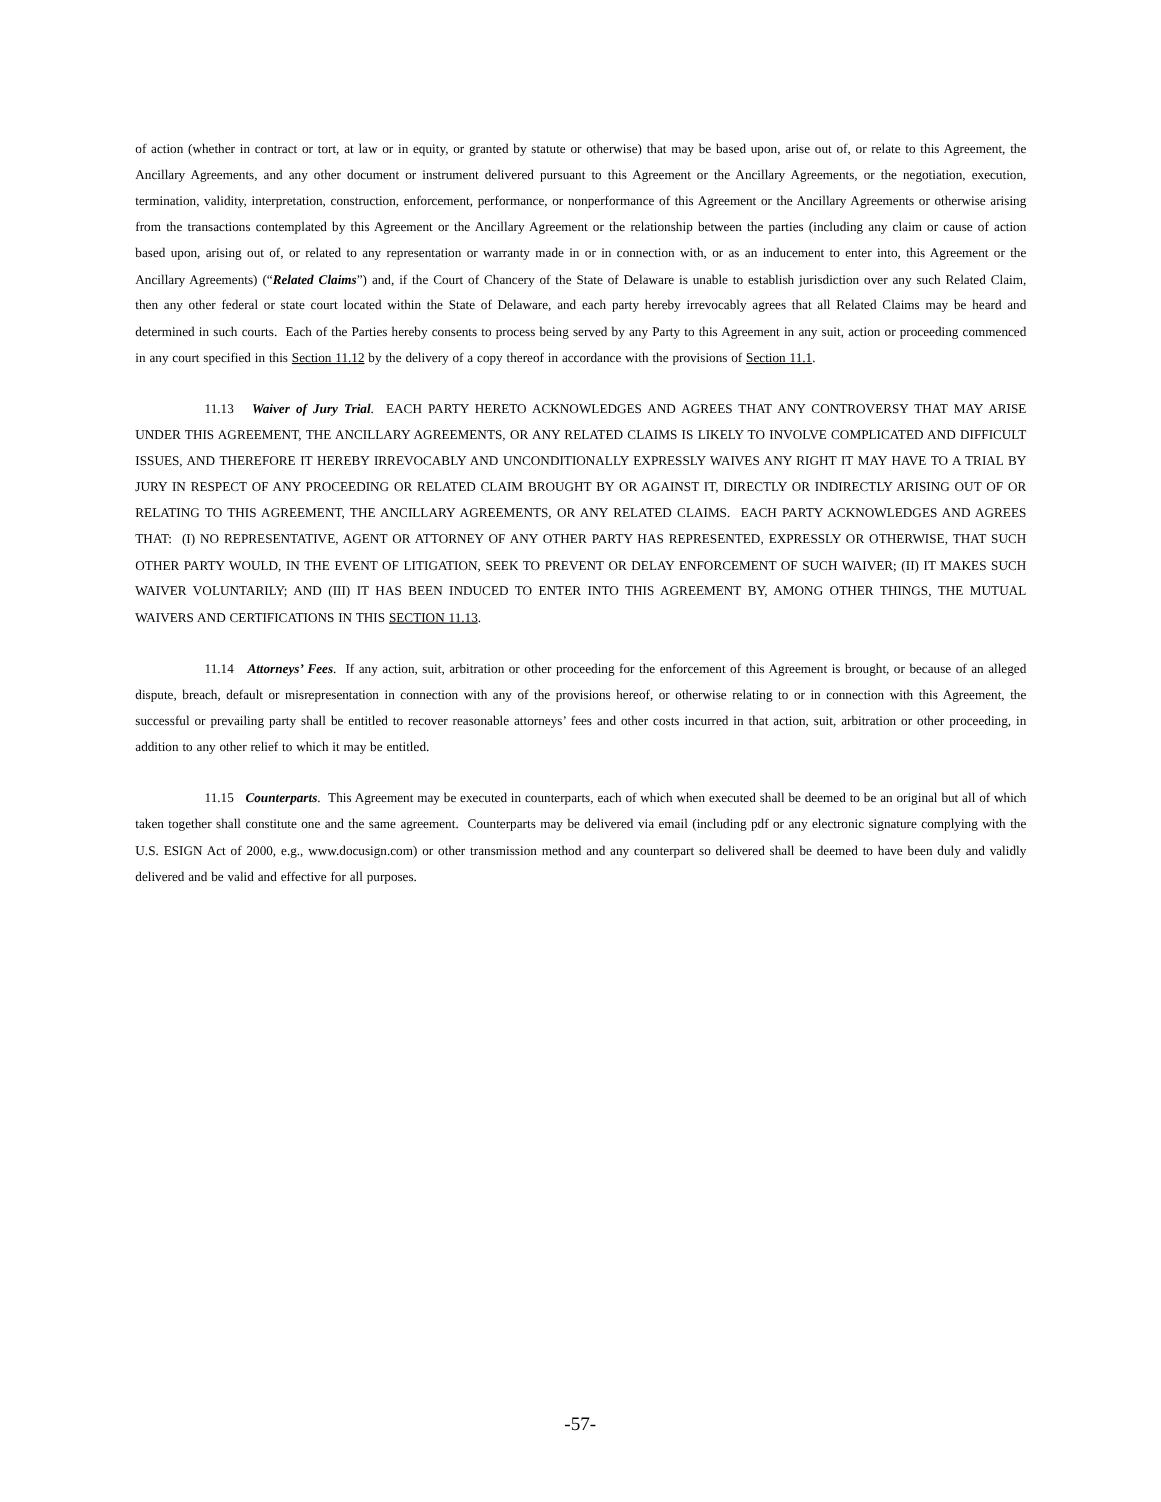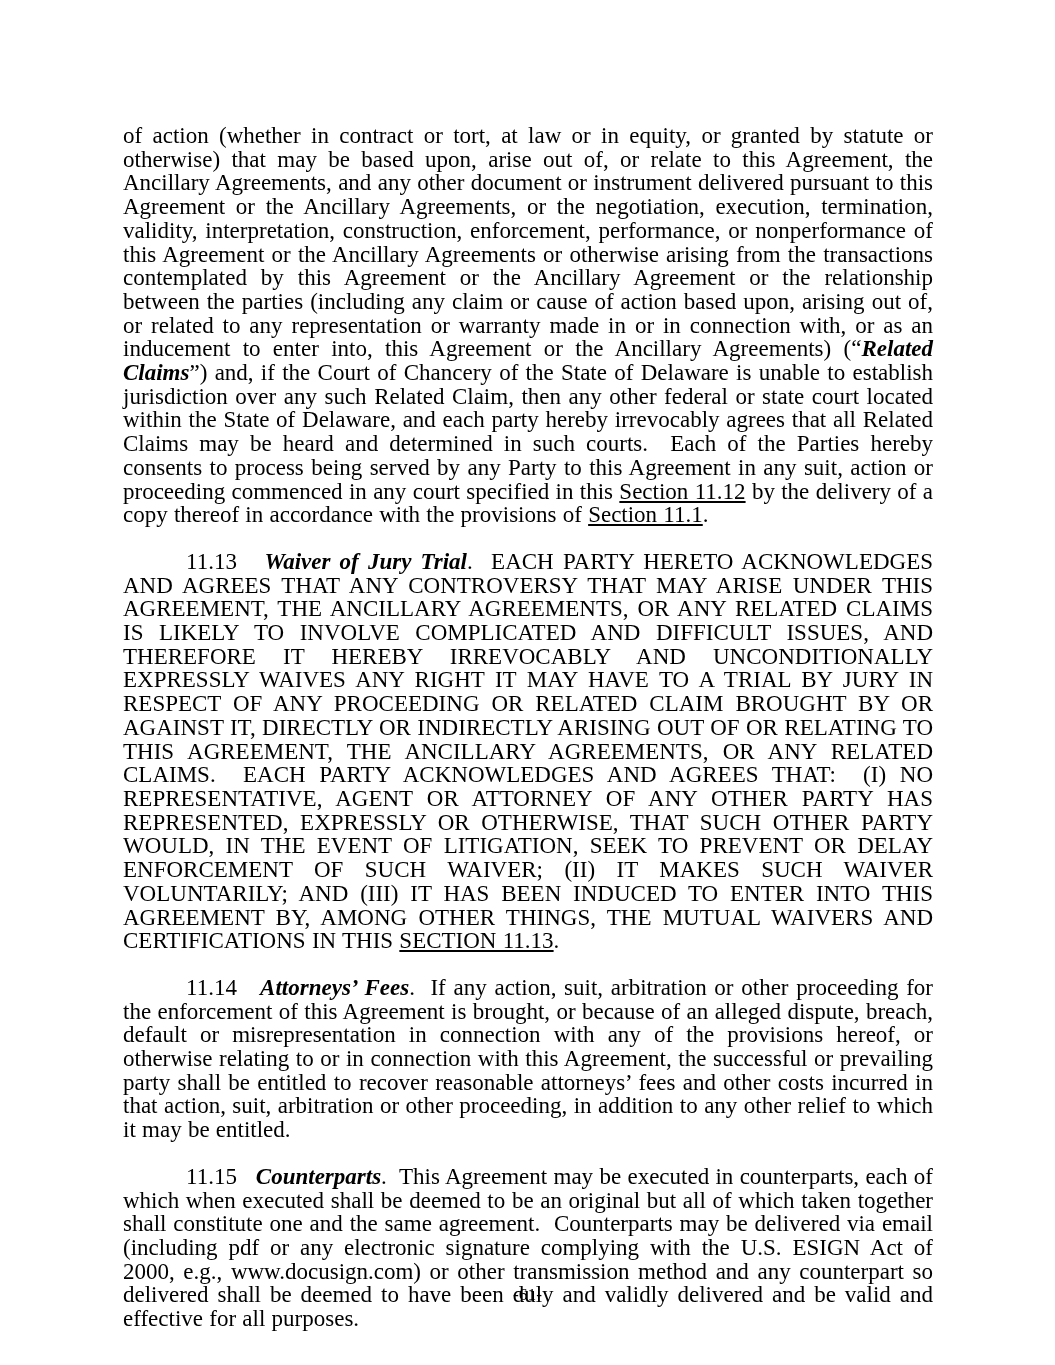--- a/index.html
+++ b/index.html
@@ -16,21 +16,21 @@
     box-sizing: border-box;
     padding: 124px 122px 0 123px;
     overflow: hidden;
     font-family: "Liberation Serif", "DejaVu Serif", serif;
     color: #000000;
   }
   .doc-body {
     width: 100%;
   }
   p.para {
-    font-size: 23px;
+    font-size: 12px;
     line-height: 23.7px;
     text-align: justify;
     margin: 0 0 23px 0;
     white-space: pre-wrap;
     word-spacing: 0.5px;
   }
   p.para.indent {
     text-indent: 63px;
   }
   .r-b { font-weight: bold; }
@@ -50,15 +50,15 @@
 <body>
 
 <div class="page">
   <div class="doc-body">
       <p class="para"><span class="">of action (whether in contract or tort, at law or in equity, or granted by statute or otherwise) that may be based upon, arise out of, or relate to this Agreement, the Ancillary Agreements, and any other document or instrument delivered pursuant to this Agreement or the Ancillary Agreements, or the negotiation, execution, termination, validity, interpretation, construction, enforcement, performance, or nonperformance of this Agreement or the Ancillary Agreements or otherwise arising from the transactions contemplated by this Agreement or the Ancillary Agreement or the relationship between the parties (including any claim or cause of action based upon, arising out of, or related to any representation or warranty made in or in connection with, or as an inducement to enter into, this Agreement or the Ancillary Agreements) (“</span><span class="r-b r-i">Related Claims</span><span class="">”) and, if the Court of Chancery of the State of Delaware is unable to establish jurisdiction over any such Related Claim, then any other federal or state court located within the State of Delaware, and each party hereby irrevocably agrees that all Related Claims may be heard and determined in such courts.  Each of the Parties hereby consents to process being served by any Party to this Agreement in any suit, action or proceeding commenced in any court specified in this </span><span class="r-u">Section 11.12</span><span class=""> by the delivery of a copy thereof in accordance with the provisions of </span><span class="r-u">Section 11.1</span><span class="">.</span></p>
       <p class="para indent"><span class="">11.13   </span><span class="r-b r-i">Waiver of Jury Trial</span><span class="">.  EACH PARTY HERETO ACKNOWLEDGES AND AGREES THAT ANY CONTROVERSY THAT MAY ARISE UNDER THIS AGREEMENT, THE ANCILLARY AGREEMENTS, OR ANY RELATED CLAIMS IS LIKELY TO INVOLVE COMPLICATED AND DIFFICULT ISSUES, AND THEREFORE IT HEREBY IRREVOCABLY AND UNCONDITIONALLY EXPRESSLY WAIVES ANY RIGHT IT MAY HAVE TO A TRIAL BY JURY IN RESPECT OF ANY PROCEEDING OR RELATED CLAIM BROUGHT BY OR AGAINST IT, DIRECTLY OR INDIRECTLY ARISING OUT OF OR RELATING TO THIS AGREEMENT, THE ANCILLARY AGREEMENTS, OR ANY RELATED CLAIMS.  EACH PARTY ACKNOWLEDGES AND AGREES THAT:  (I) NO REPRESENTATIVE, AGENT OR ATTORNEY OF ANY OTHER PARTY HAS REPRESENTED, EXPRESSLY OR OTHERWISE, THAT SUCH OTHER PARTY WOULD, IN THE EVENT OF LITIGATION, SEEK TO PREVENT OR DELAY ENFORCEMENT OF SUCH WAIVER; (II) IT MAKES SUCH WAIVER VOLUNTARILY; AND (III) IT HAS BEEN INDUCED TO ENTER INTO THIS AGREEMENT BY, AMONG OTHER THINGS, THE MUTUAL WAIVERS AND CERTIFICATIONS IN THIS </span><span class="r-u">SECTION 11.13</span><span class="">.</span></p>
       <p class="para indent"><span class="">11.14   </span><span class="r-b r-i">Attorneys’ Fees</span><span class="">.  If any action, suit, arbitration or other proceeding for the enforcement of this Agreement is brought, or because of an alleged dispute, breach, default or misrepresentation in connection with any of the provisions hereof, or otherwise relating to or in connection with this Agreement, the successful or prevailing party shall be entitled to recover reasonable attorneys’ fees and other costs incurred in that action, suit, arbitration or other proceeding, in addition to any other relief to which it may be entitled.</span></p>
       <p class="para indent"><span class="">11.15   </span><span class="r-b r-i">Counterparts</span><span class="">.  This Agreement may be executed in counterparts, each of which when executed shall be deemed to be an original but all of which taken together shall constitute one and the same agreement.  Counterparts may be delivered via email (including pdf or any electronic signature complying with the U.S. ESIGN Act of 2000, e.g., www.docusign.com) or other transmission method and any counterpart so delivered shall be deemed to have been duly and validly delivered and be valid and effective for all purposes.</span></p>
     </div>
   <div class="footer">
-    <span>-61-</span>
+    <span>-57-</span>
   </div>
 </div>
 
 </body></html>

